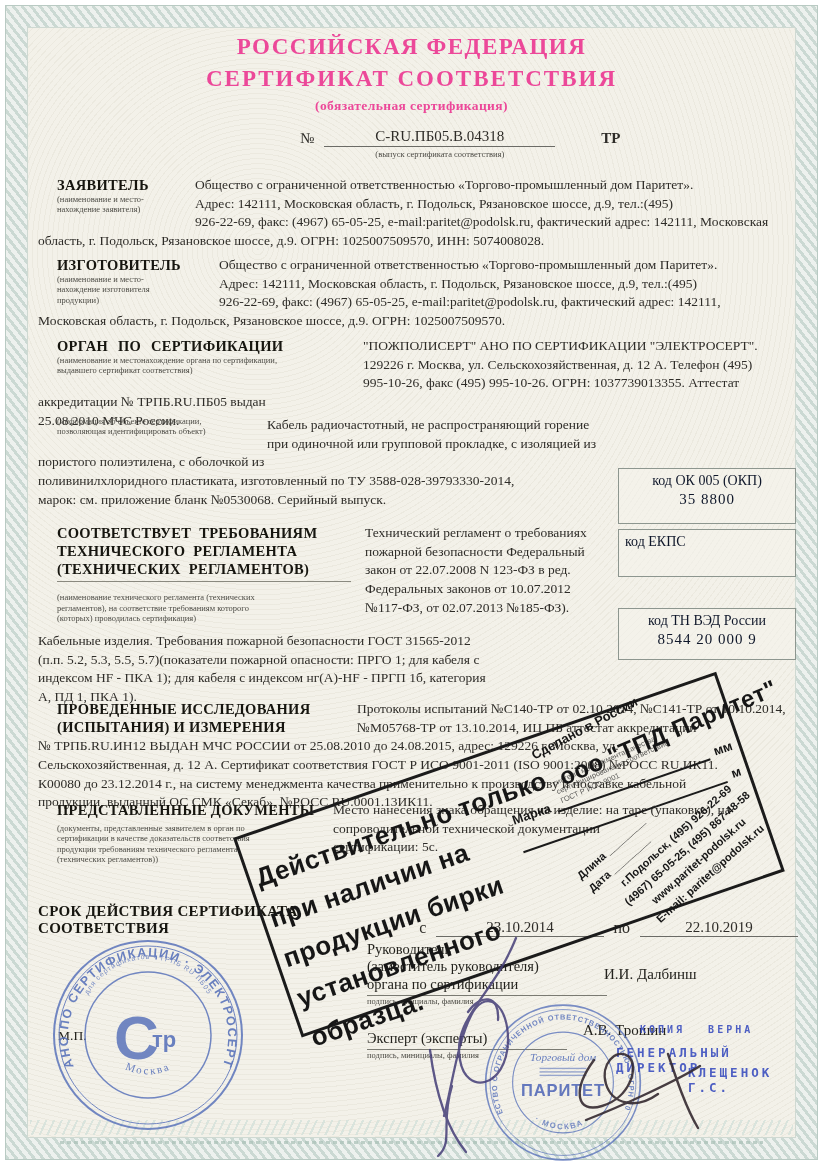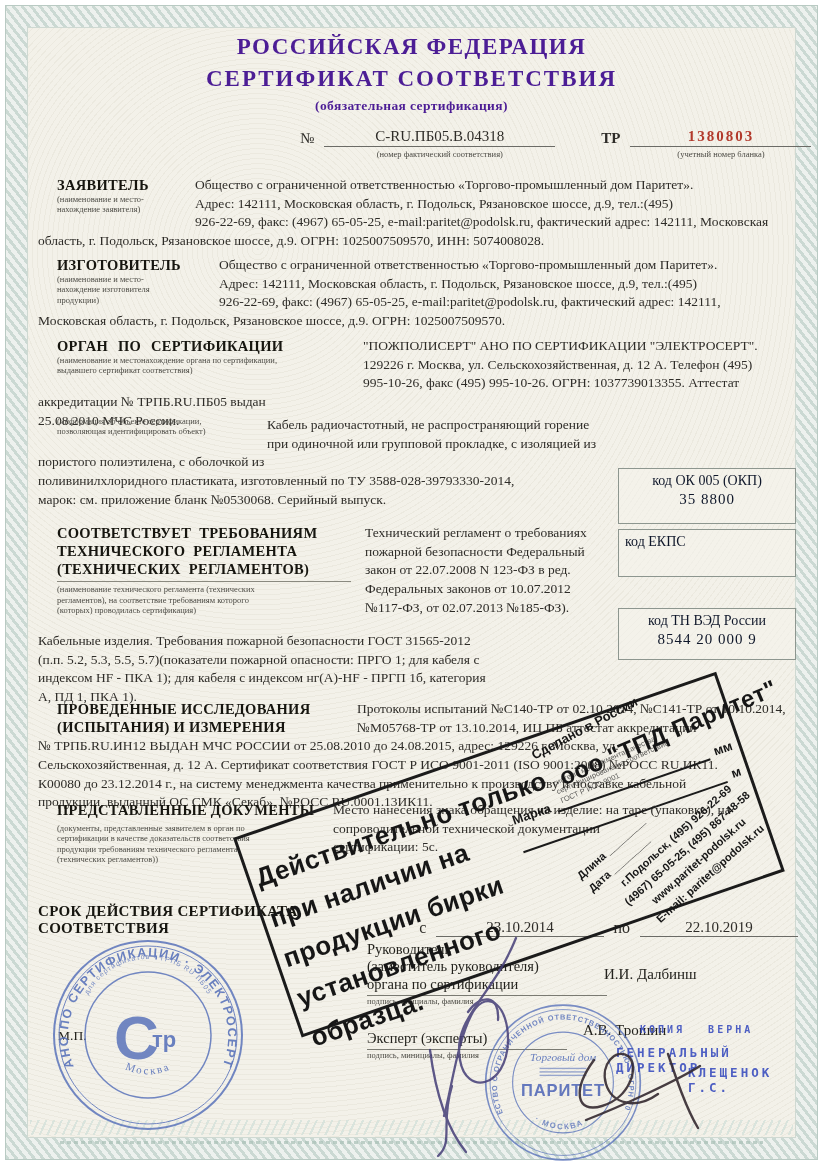--- a/index.html
+++ b/index.html
@@ -9,41 +9,41 @@
         repeating-linear-gradient(52deg,#cbd9d3 0 3px,#edf1ee 3px 7px);
         outline:1px solid #b9cac3;}
   .inner{position:absolute;inset:27px;background:#f3f1e9;
         background-image:repeating-radial-gradient(circle at 30% 20%,rgba(214,210,194,.25) 0 1px,transparent 1px 5px);
         box-shadow:inset 0 0 0 1px #cfd9d2;}
   .scallop{position:absolute;left:30px;right:30px;top:1120px;height:15px;
         background:repeating-linear-gradient(115deg,#d4e1da 0 2px,rgba(244,242,234,0) 2px 7px);opacity:.8;}
   .microline{position:absolute;left:60px;right:60px;top:1141px;height:3px;
         background:repeating-linear-gradient(90deg,#a9c0b6 0 4px,transparent 4px 7px);opacity:.7;}
 
-  .hdr{position:absolute;left:0;width:823px;text-align:center;font-weight:bold;color:#4c1d95;}
+  .hdr{position:absolute;left:0;width:823px;text-align:center;font-weight:bold;color:#ec4899;}
   .hdr.h1{top:34px;font-size:23px;letter-spacing:1.5px;}
   .hdr.h2{top:66px;font-size:23px;letter-spacing:2px;}
   .hdr.h3{top:98px;font-size:13.5px;letter-spacing:.4px;}
 
   .numrow{position:absolute;top:128px;left:300px;display:flex;gap:46px;}
   .numgrp{display:flex;gap:10px;}
   .numsym{font-size:15px;padding-top:2px;}
   .numsym.b{font-weight:bold;}
   .numstack{display:flex;flex-direction:column;align-items:center;}
   .numval{display:inline-block;min-width:215px;text-align:center;font-size:15px;
           border-bottom:1px solid #6b6b66;padding:0 8px 1px;}
   .numval.red{color:#b23a2c;font-weight:bold;letter-spacing:2px;min-width:165px;}
   .cap{font-size:8.5px;color:#4c4b45;line-height:1.2;}
   .numstack .cap{margin-top:2px;}
 
   .sec{position:absolute;left:38px;width:756px;font-size:13.5px;line-height:1.38;}
   .seclabel{float:left;margin-right:14px;color:#16150f;margin-left:19px;}
   .seclabel .b{font-weight:bold;font-size:14.5px;letter-spacing:.3px;line-height:1.25;}
   .pre{white-space:pre-line;}
-  .ruled{border-top:1px solid #8a897f;padding-top:2px;margin-top:3px;}
+  .ruled{border-top:1px solid #8a897f;padding-top:10px;margin-top:3px;}
   .wsp{word-spacing:6px;}
   .sectext{text-align:left;}
 
   .codebox{position:absolute;left:618px;width:176px;border:1px solid #8d968f;
            background:rgba(244,242,235,.55);text-align:center;font-size:14px;color:#0f172a;}
   .codebox .cb-l{padding:4px 6px 0;}
   .codebox .cb-v{padding:2px 6px 5px;font-size:15px;letter-spacing:1px;}
 
   .validity{position:absolute;left:38px;top:903px;width:760px;display:flex;align-items:flex-end;gap:10px;}
   .validity .vlab{font-weight:bold;font-size:15px;color:#16150f;letter-spacing:.3px;}
@@ -91,29 +91,25 @@
 
   <div class="hdr h1">РОССИЙСКАЯ ФЕДЕРАЦИЯ</div>
   <div class="hdr h3">(обязательная сертификация)</div>
   <div class="hdr h2">СЕРТИФИКАТ СООТВЕТСТВИЯ</div>
 
   <div class="numrow">
     <div class="numgrp">
       <span class="numsym">№</span>
       <span class="numstack">
         <span class="numval">C-RU.ПБ05.В.04318</span>
-        <span class="cap">(номер фактический соответствия)</span>
+        <span class="cap">(выпуск сертификата соответствия)</span>
       </span>
     </div>
     <div class="numgrp">
       <span class="numsym b">ТР</span>
-      <span class="numstack">
-        <span class="numval red">1380803</span>
-        <span class="cap">(учетный номер бланка)</span>
-      </span>
     </div>
   </div>
 
   <div class="sec" style="top:176px">
     <div class="seclabel" style="width:124px">
       <div class="b">ЗАЯВИТЕЛЬ</div>
       <div class="cap pre">(наименование и место-
 нахождение заявителя)</div>
     </div>
     <div class="sectext pre">Общество с ограниченной ответственностью «Торгово-промышленный дом Паритет».

